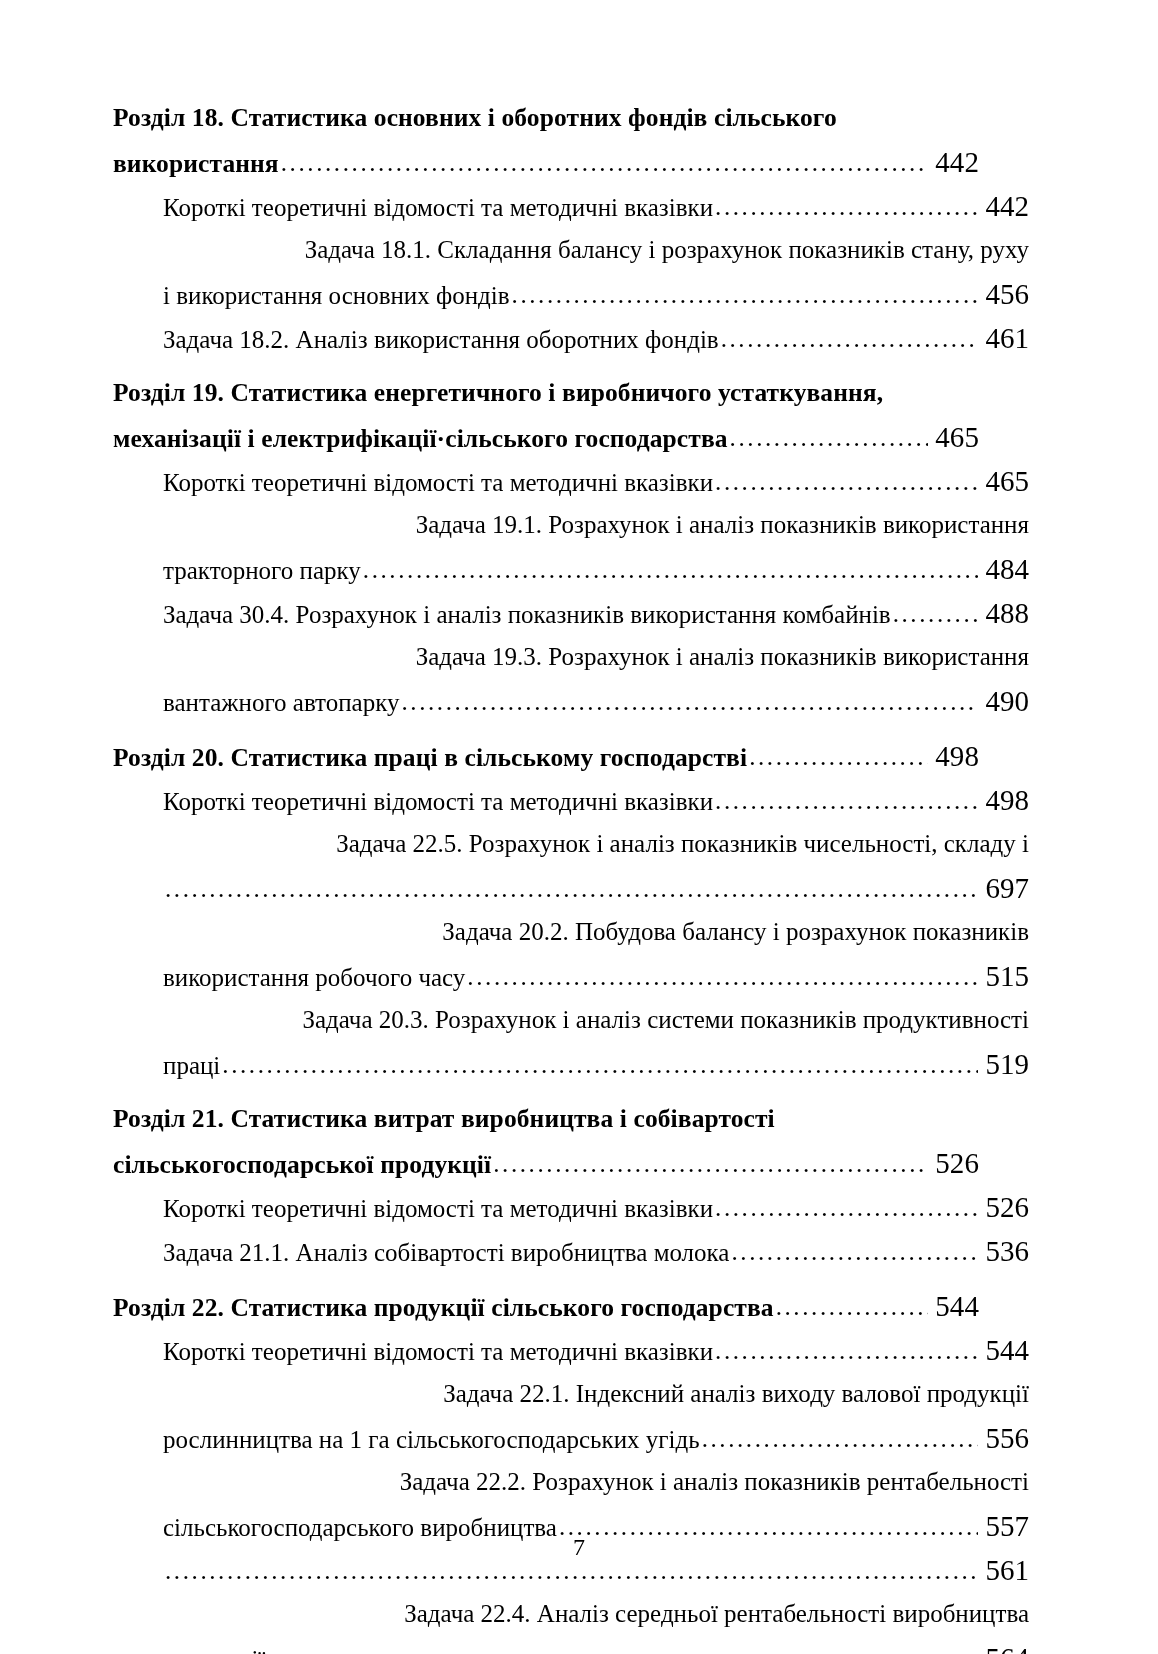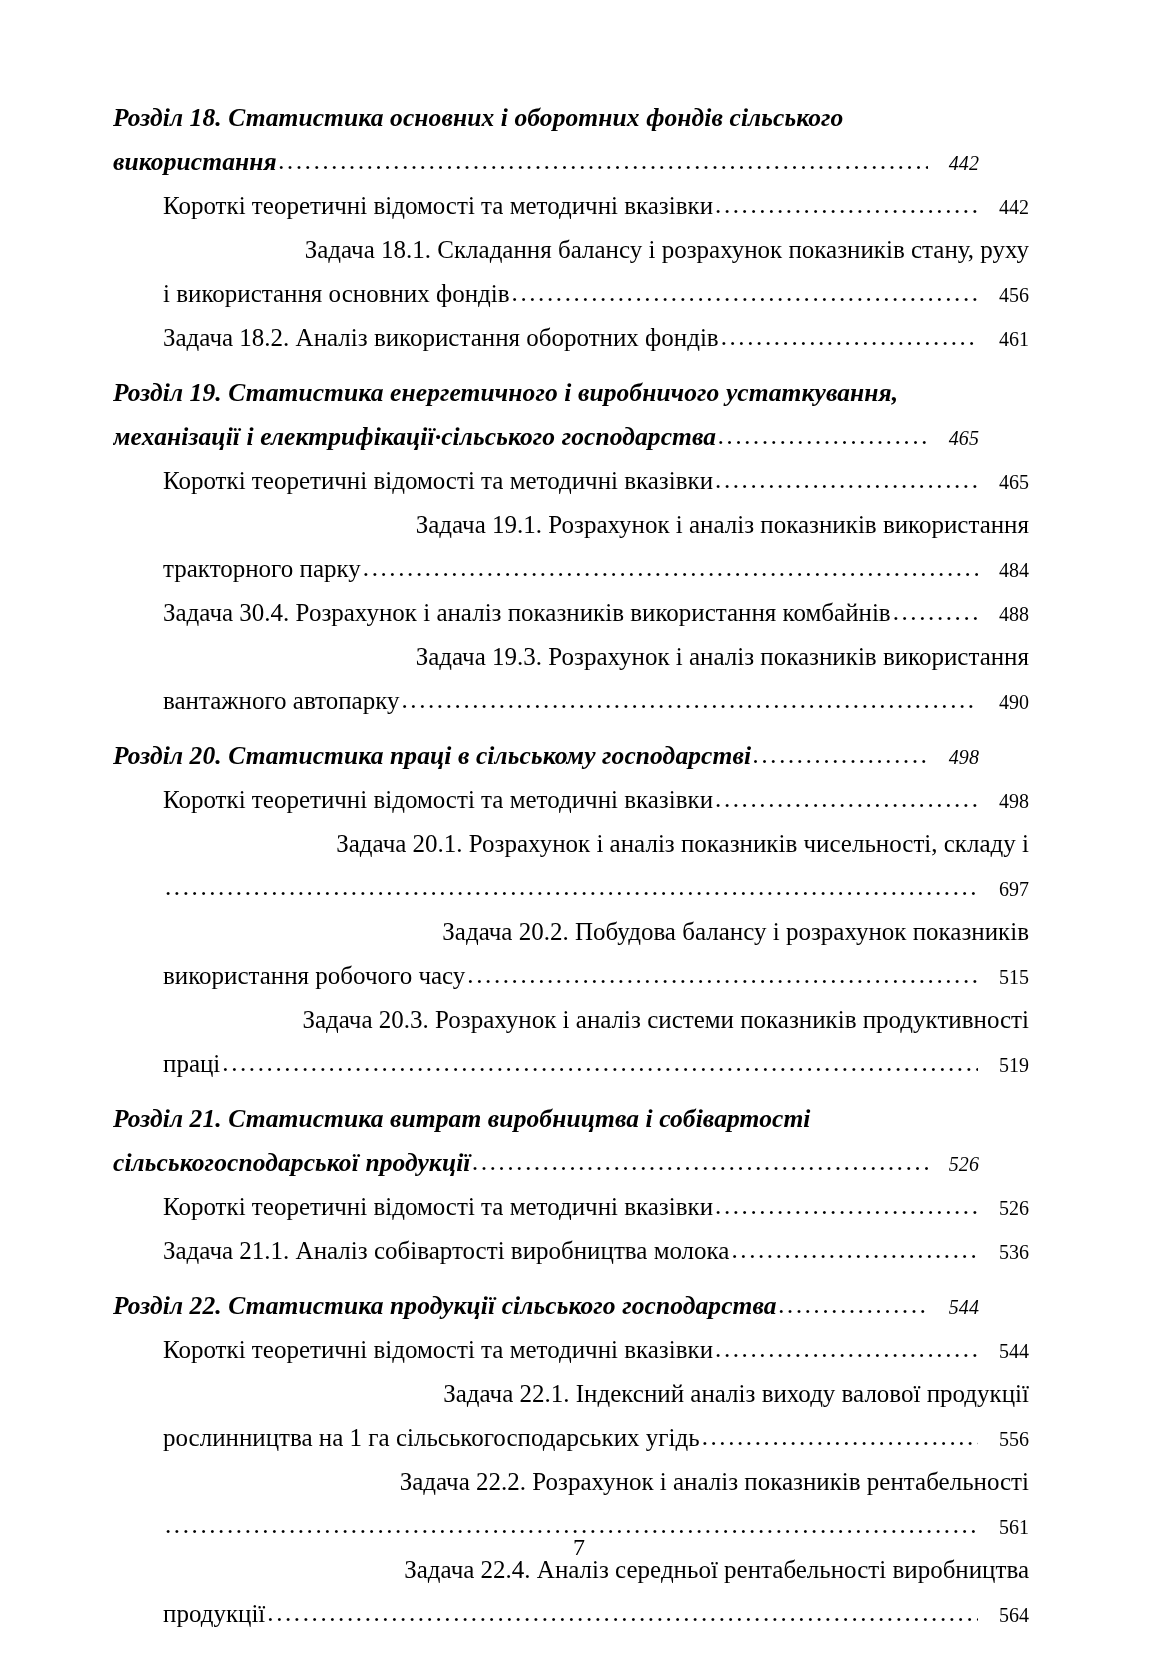--- a/index.html
+++ b/index.html
@@ -73,30 +73,29 @@
     position: relative;
     top: -1px;
   }
   .leader::before {
     content: "......................................................................................................................................................";
   }
 
   .pagenum {
     flex: 0 0 auto;
     font-weight: normal;
-    font-size: 20px;
+    font-size: 29px;
     text-align: right;
     min-width: 46px;
     padding-left: 3px;
   }
 
   
   .level-1 {
     margin-top: 11px;
-    font-style: italic;
   }
   .level-1:first-child {
     margin-top: 0;
   }
 
   .footer-page {
     position: absolute;
     left: 0;
     right: 0;
     top: 1534px;
@@ -197,21 +196,21 @@
     </div>
     <div class="toc-entry level-2">
       <div class="line">
         <span class="line-text">Короткі теоретичні відомості та методичні вказівки</span>
         <span class="leader"></span>
         <span class="pagenum">498</span>
       </div>
     </div>
     <div class="toc-entry level-2">
       <div class="line cont">
-        <span class="line-text">Задача 20.1. Розрахунок і аналіз показників чисельності, складу і</span>
+        <span class="line-text">Задача 22.5. Розрахунок і аналіз показників чисельності, складу і</span>
       </div>
       <div class="line">
         <span class="leader"></span>
         <span class="pagenum">697</span>
       </div>
     </div>
     <div class="toc-entry level-2">
       <div class="line cont">
         <span class="line-text">Задача 20.2. Побудова балансу і розрахунок показників</span>
       </div>
@@ -276,20 +275,25 @@
       <div class="line">
         <span class="line-text">рослинництва на 1 га сільськогосподарських угідь</span>
         <span class="leader"></span>
         <span class="pagenum">556</span>
       </div>
     </div>
     <div class="toc-entry level-2">
       <div class="line cont">
         <span class="line-text">Задача 22.2. Розрахунок і аналіз показників рентабельності</span>
       </div>
+      <div class="line">
+        <span class="line-text">сільськогосподарського виробництва</span>
+        <span class="leader"></span>
+        <span class="pagenum">557</span>
+      </div>
     </div>
     <div class="toc-entry level-2">
       <div class="line">
         <span class="leader"></span>
         <span class="pagenum">561</span>
       </div>
     </div>
     <div class="toc-entry level-2">
       <div class="line cont">
         <span class="line-text">Задача 22.4. Аналіз середньої рентабельності виробництва</span>

